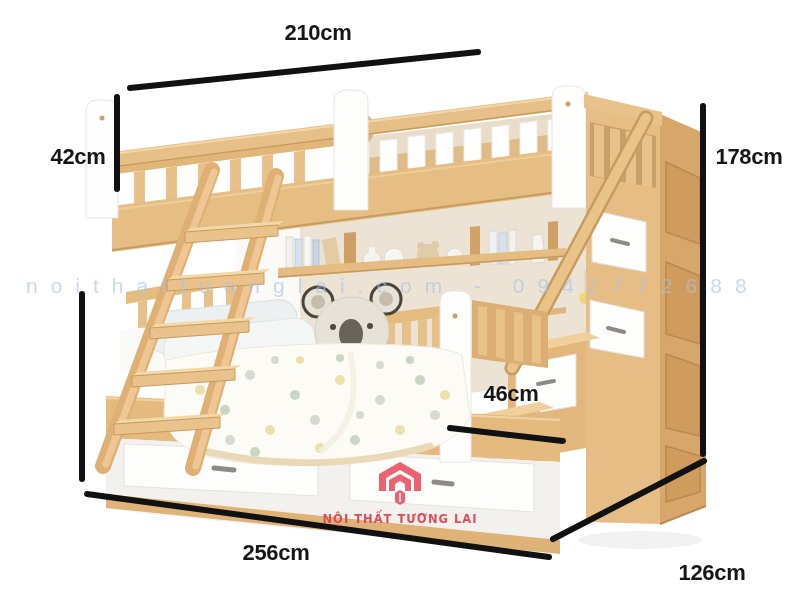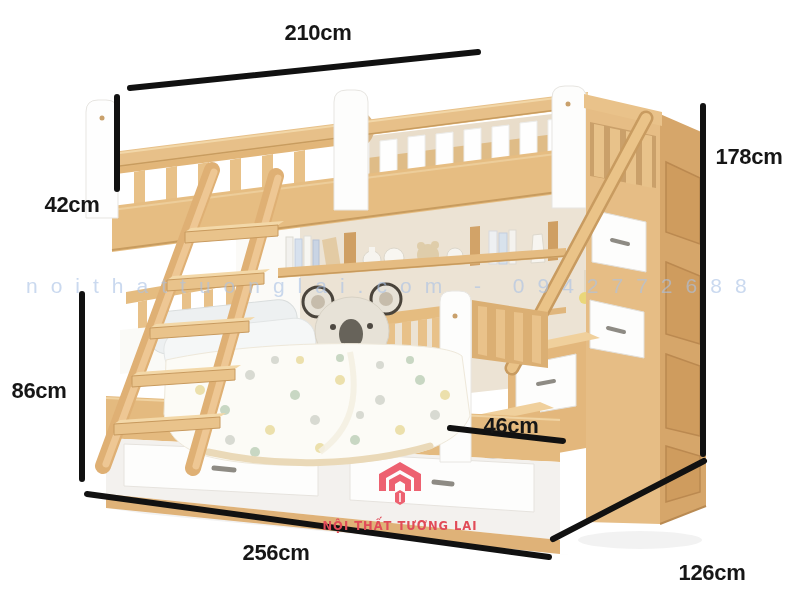--- a/index.html
+++ b/index.html
@@ -2,31 +2,31 @@
 <html><head>
 <meta charset="utf-8">
 <style>
   html,body{margin:0;padding:0;}
   .stage{position:relative;width:800px;height:600px;background:#ffffff;overflow:hidden;
          font-family:"Liberation Sans",sans-serif;}
   .scene{position:absolute;left:0;top:0;z-index:1;}
   .dim{position:absolute;z-index:2;font-weight:600;font-size:22px;color:#161616;
        letter-spacing:-0.3px;text-align:center;line-height:1.05;}
   .d-210{left:262px;top:21px;width:112px;}
-  .d-42 {left:30px; top:145px;width:84px;margin-top:48px;}
+  .d-42 {left:36px; top:145px;width:84px;}
   .d-178{left:706px;top:145px;width:86px;}
   .d-86 {left:0px;  top:379px;width:78px;}
-  .d-46 {left:470px;top:414px;width:82px;}
+  .d-46 {left:470px;top:382px;width:82px;}
   .d-256{left:224px;top:541px;width:104px;text-align:center;}
   .d-126{left:660px;top:530px;width:104px;margin-top:31px;}
   .watermark{position:absolute;left:26px;top:274px;z-index:3;white-space:nowrap;
        font-size:21px;font-weight:400;letter-spacing:13px;color:rgba(170,193,229,0.62);}
   .brand{position:absolute;left:320px;top:460px;width:160px;z-index:4;text-align:center;}
   .brand svg{display:block;margin:0 auto;}
-  .brand-name{margin-top:13px;font-family:"DejaVu Sans",sans-serif;font-size:11.5px;
+  .brand-name{margin-top:6px;font-family:"DejaVu Sans",sans-serif;font-size:11.5px;
        font-weight:700;letter-spacing:1px;color:#e14b58;white-space:nowrap;}
 </style>
 </head>
 <body>
 
 <div class="stage">
 
   <svg class="scene" width="800" height="600" viewBox="0 0 800 600">
 
     <g>
@@ -273,21 +273,20 @@
       <line x1="82" y1="294" x2="82" y2="479"></line>
       <line x1="450" y1="428" x2="563" y2="441"></line>
       <line x1="87" y1="494" x2="549" y2="557"></line>
       <line x1="553" y1="539" x2="704" y2="461"></line>
     </g>
   </svg>
 
   <div class="dim d-210">210cm</div>
   <div class="dim d-42">42cm</div>
   <div class="dim d-178">178cm</div>
-  <div class="dim d-86">86cm</div>
   <div class="dim d-46">46cm</div>
   <div class="dim d-256">256cm</div>
   <div class="dim d-126">126cm</div>
 
   <div class="watermark">noithattuonglai.com - 0942772688</div>
 
   <div class="brand">
     <svg width="50" height="46" viewBox="0 0 50 46">
       <g fill="#ed6170">
         <path d="M25,2 L46,14 L46,31 L39,31 L39,18 L25,10 L11,18 L11,31 L4,31 L4,14 Z"></path>

